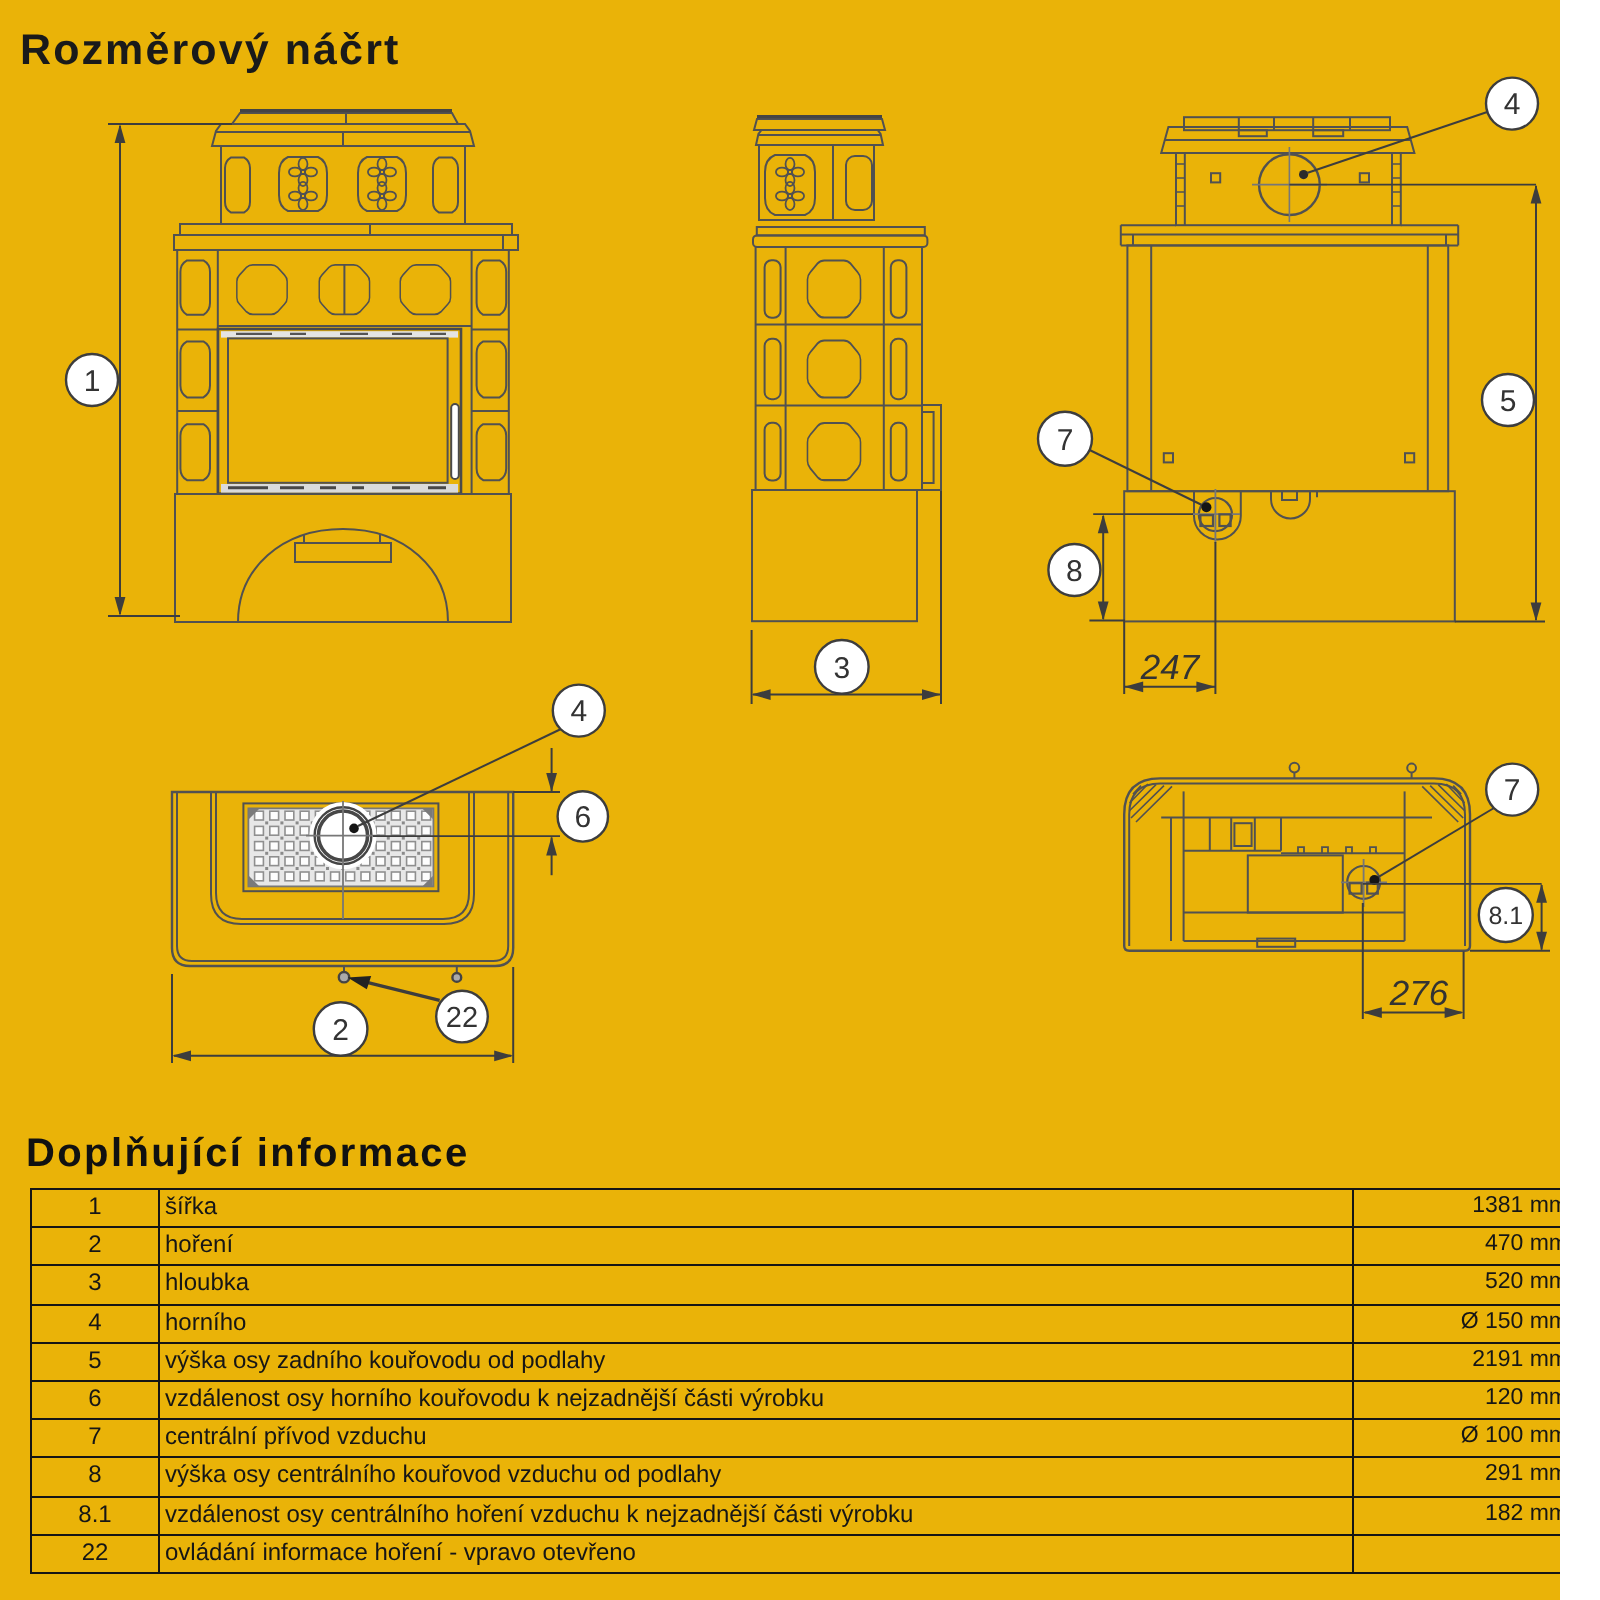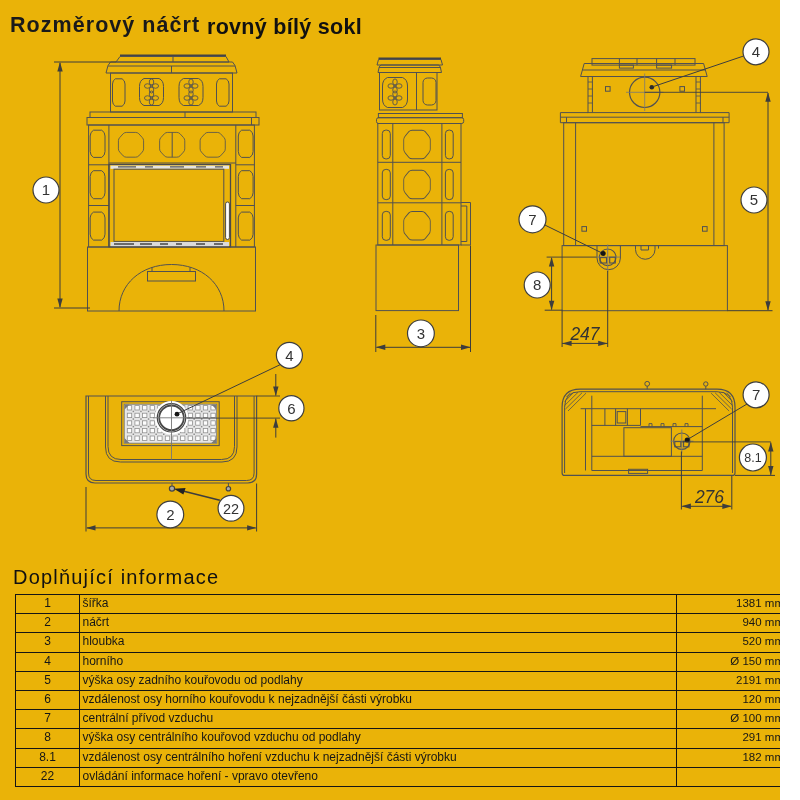--- a/index.html
+++ b/index.html
@@ -1,30 +1,29 @@
 <!DOCTYPE html>
 <html><head>
 <meta charset="utf-8">
 <style>
 html,body{margin:0;padding:0;background:#fff;}
 #page{position:relative;width:780px;height:800px;background:#eab308;overflow:hidden;font-family:"Liberation Sans",sans-serif;}
 .t1{position:absolute;left:10px;top:12.5px;font-size:21.5px;font-weight:bold;color:#1a1a1a;letter-spacing:1.05px;}
 .t2{position:absolute;left:207px;top:14.5px;font-size:21.5px;font-weight:bold;color:#111;letter-spacing:0.3px;}
-.h2{position:absolute;left:13px;top:566px;font-size:20px;font-weight:normal;color:#111;letter-spacing:1.2px;}
+.h2{position:absolute;left:13px;top:566px;font-size:20px;font-weight:bold;color:#111;letter-spacing:1.2px;}
 table.info{position:absolute;left:15px;top:594px;width:774px;border-collapse:collapse;table-layout:fixed;font-size:12px;color:#161616;}
 table.info td{border:1px solid #151515;height:16.2px;padding:0 5px 2px 2.5px;white-space:nowrap;overflow:hidden;}
 table.info td.n{text-align:center;padding:0 0 2px 0;}
 table.info td.v{text-align:right;padding-right:5px;font-size:11.5px;}
 svg text{font-family:"Liberation Sans",sans-serif;}
 </style>
 </head>
 <body>
 <div id="page">
 <div class="t1">Rozměrový náčrt</div>
-<div class="t2">rovný bílý sokl</div>
 <svg width="800" height="560" style="position:absolute;left:0;top:0" stroke-linecap="butt" fill="none">
 <defs>
 <path id="arr" d="M0,0 L2.7,9.5 L-2.7,9.5 Z"></path>
 <g id="flower" stroke="#515151" stroke-width="1.1">
   <ellipse cx="0" cy="-5" rx="2.8" ry="3.8"></ellipse>
   <ellipse cx="0" cy="5" rx="2.8" ry="3.8"></ellipse>
   <ellipse cx="-5" cy="0" rx="3.8" ry="2.8"></ellipse>
   <ellipse cx="5" cy="0" rx="3.8" ry="2.8"></ellipse>
   <circle cx="0" cy="0" r="1.3"></circle>
 </g>
@@ -471,22 +470,22 @@
         <col style="width:113px">
       </colgroup>
 <tbody>
         <tr>
           <td class="n">1</td>
           <td>šířka</td>
           <td class="v">1381 mm</td>
         </tr>
 <tr>
           <td class="n">2</td>
-          <td>náčrt</td>
-          <td class="v">940 mm</td>
+          <td>hoření</td>
+          <td class="v">470 mm</td>
         </tr>
 <tr>
           <td class="n">3</td>
           <td>hloubka</td>
           <td class="v">520 mm</td>
         </tr>
 <tr>
           <td class="n">4</td>
           <td>horního</td>
           <td class="v">Ø 150 mm</td>

